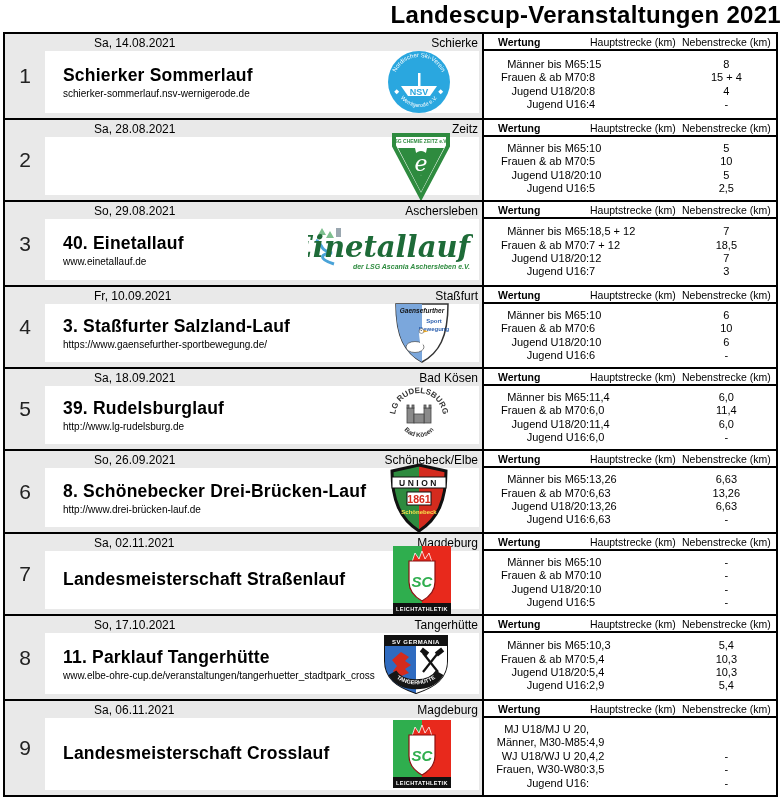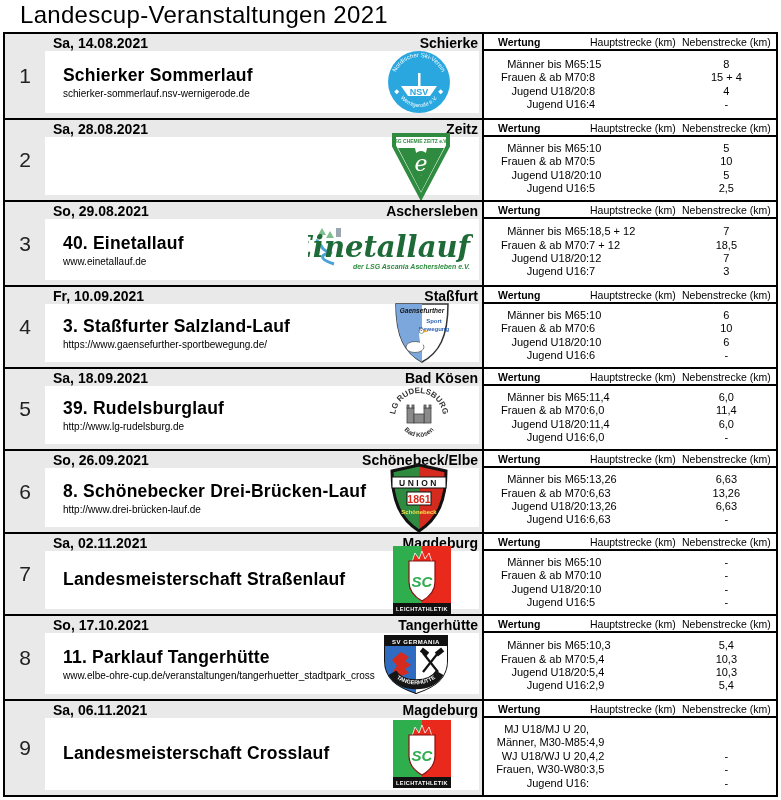--- a/index.html
+++ b/index.html
@@ -1,32 +1,32 @@
 <!DOCTYPE html>
 <html><head>
 <meta charset="utf-8">
 <style>
   * { box-sizing: border-box; margin: 0; padding: 0; }
   html,body { width: 781px; height: 800px; background: #fff; color: #000;
               font-family: "Liberation Sans", sans-serif; }
   .page { position: relative; width: 781px; height: 800px; overflow: hidden; }
-  .title { position: absolute; top: 1px; left: 0; right: 0; text-align: left;
-           font-size: 24px; font-weight: normal; letter-spacing: 0.3px; padding-left: 20px; }
+  .title { position: absolute; top: 1px; left: 0; right: 0; text-align: right;
+           font-size: 24px; font-weight: bold; letter-spacing: 0.3px; padding-left: 20px; }
   .table { position: absolute; left: 3px; top: 32px; width: 775px; height: 765px;
            border: 2px solid #000; display: flex; flex-direction: column; background: #e9e9e9; }
   .row { display: flex; background: #e9e9e9; }
   .row + .row { border-top: 2px solid #000; }
   .r1{height:84px}.r2{height:82px}.r3{height:85px}.r4{height:82px}.r5{height:82px}
   .r6{height:83px}.r7{height:82px}.r8{height:85px}.r9{height:96px}
   .nr { width: 40px; display: flex; align-items: center; justify-content: center;
         font-size: 21px; color: #222; }
   .main { width: 437px; display: flex; flex-direction: column; position: relative; }
   .strip { height: 17px; flex: none; display: flex; justify-content: space-between;
-           align-items: center; font-weight: bold; font-size: 14px;
-           padding: 0 4px 0 8px; }
+           align-items: center; font-weight: normal; font-size: 12px;
+           padding: 0 4px 0 8px; margin-left: 41px; }
   .card { flex: 1; background: #fff; margin: 0 3px 5px 0; position: relative;
           display: flex; align-items: center; }
   .txt { padding-left: 18px; max-width: 330px; }
   .ev-name { font-size: 17.5px; font-weight: bold; letter-spacing: 0.2px; white-space: nowrap; }
   .ev-url  { font-size: 10px; margin-top: 2px; white-space: nowrap; }
   .logo { position: absolute; right: 28px; top: 50%; transform: translateY(-50%);
           display: flex; align-items: center; }
   .logo-wide { right: 6px; }
   .wpanel { width: 294px; border-left: 2px solid #000; background: #fff;
             display: flex; flex-direction: column; }

